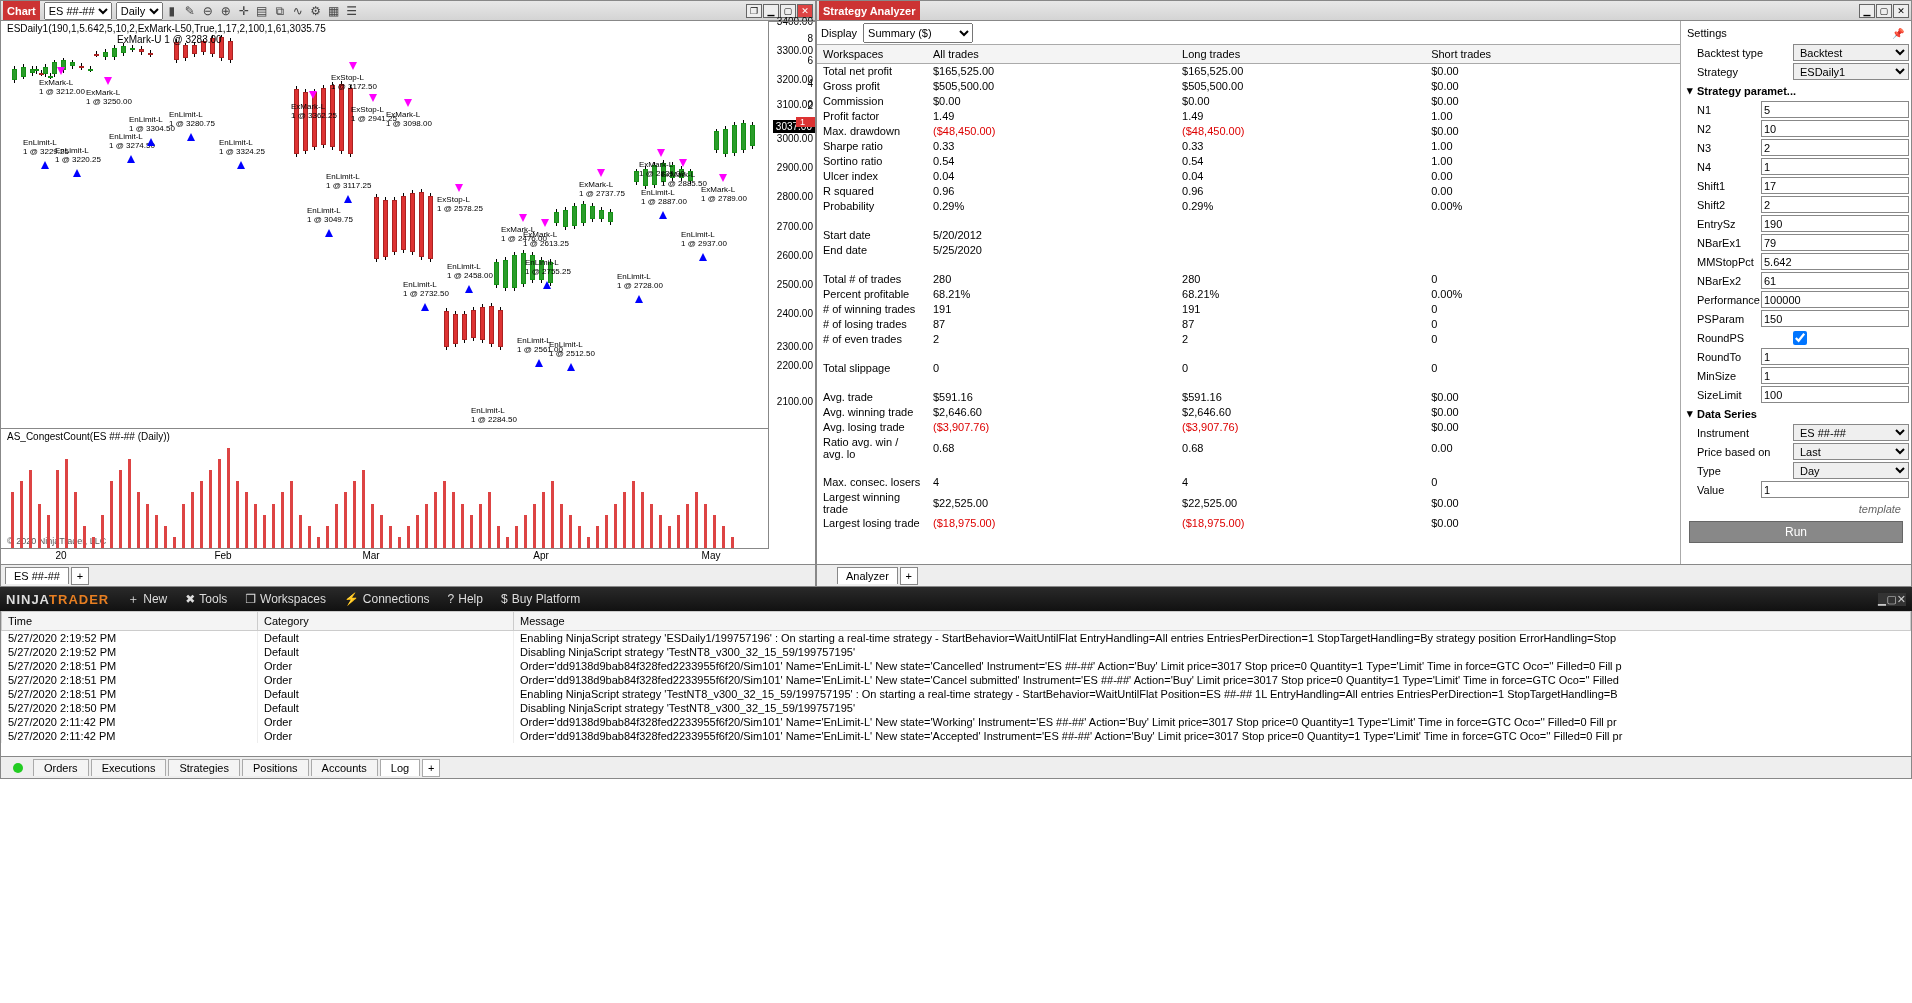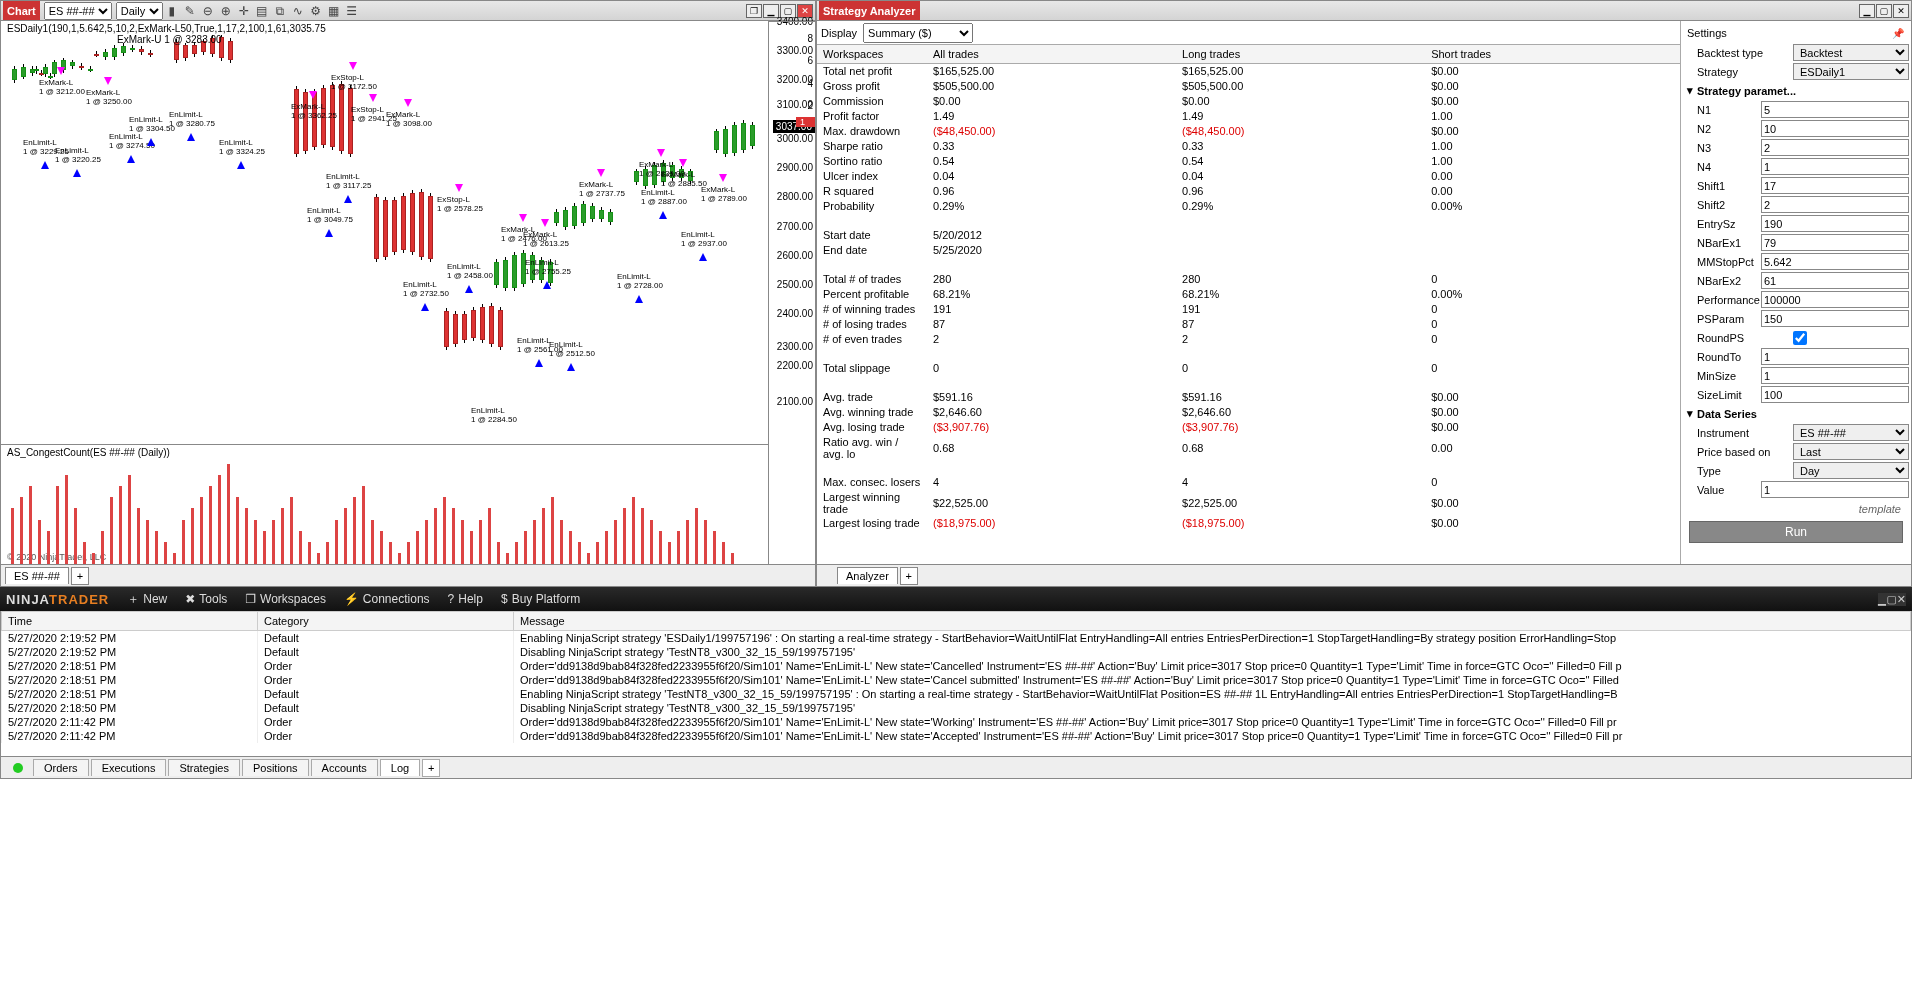--- a/index.html
+++ b/index.html
@@ -567,20 +567,27 @@
             <div class="vol-bar" style="left: 658px; height: 33.3333px;"></div>
             <div class="vol-bar" style="left: 667px; height: 22.2222px;"></div>
             <div class="vol-bar" style="left: 676px; height: 33.3333px;"></div>
             <div class="vol-bar" style="left: 685px; height: 44.4444px;"></div>
             <div class="vol-bar" style="left: 694px; height: 55.5556px;"></div>
             <div class="vol-bar" style="left: 703px; height: 44.4444px;"></div>
             <div class="vol-bar" style="left: 712px; height: 33.3333px;"></div>
             <div class="vol-bar" style="left: 721px; height: 22.2222px;"></div>
             <div class="vol-bar" style="left: 730px; height: 11.1111px;"></div>
           </div>
+        <div class="x-axis" id="x-axis">
+            <div class="x-tick" style="left: 60px;">20</div>
+            <div class="x-tick" style="left: 222px;">Feb</div>
+            <div class="x-tick" style="left: 370px;">Mar</div>
+            <div class="x-tick" style="left: 540px;">Apr</div>
+            <div class="x-tick" style="left: 710px;">May</div>
+          </div>
       </div>
       <div class="y-axis">
         <div class="y-ax
 
 -price" id="y-price">
             <div class="y-tick" style="top: 0px;">3400.00</div>
             <div class="y-tick" style="top: 29.2308px;">3300.00</div>
             <div class="y-tick" style="top: 58.4615px;">3200.00</div>
             <div class="y-tick" style="top: 83px;">3100.00</div>
             <div class="y-tick" style="top: 116.923px;">3000.00</div>

